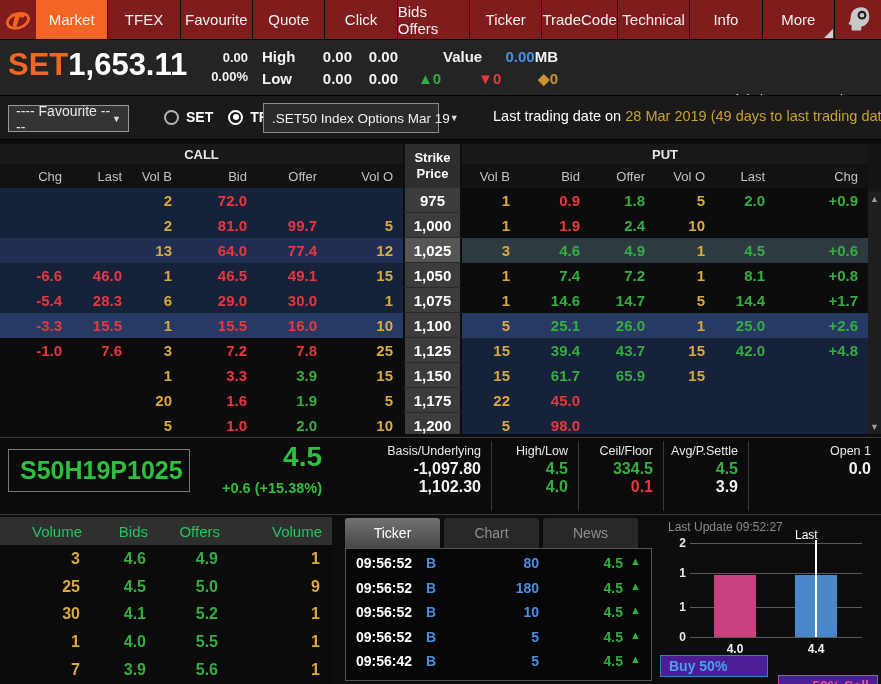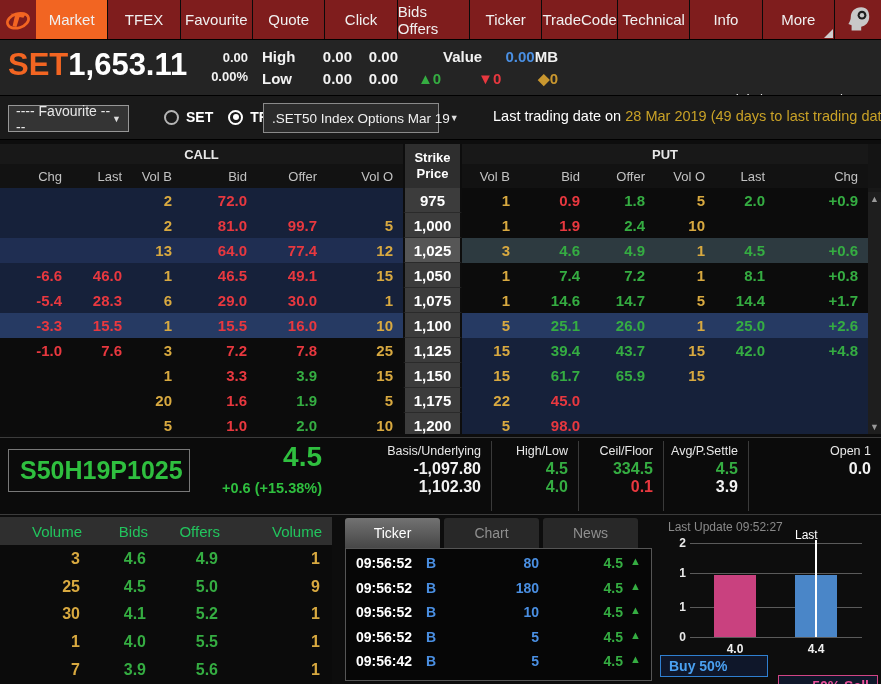--- a/index.html
+++ b/index.html
@@ -97,21 +97,21 @@
   
   .chartpanel { position:absolute; left:658px; top:515px; width:223px; bottom:0; }
   .lastupd { position:absolute; left:10px; top:5px; color:#8a8a8a; font-size:12px; }
   .plot { position:absolute; left:32px; top:28px; width:172px; height:96px; }
   .gl { position:absolute; left:0; right:0; height:1px; background:#5a5a5a; }
   .ytick { position:absolute; left:-20px; width:16px; text-align:right; color:#e8e8e8; font-size:12px; font-weight:bold; }
   .bar { position:absolute; }
   .lastline { position:absolute; width:2px; background:#fff; }
   .lastlab { position:absolute; color:#fff; font-size:12px; top:-15px; }
   .xlab { position:absolute; top:99px; color:#f0f0f0; font-size:12px; font-weight:bold; transform:translateX(-50%); }
-  .buybtn, .sellbtn { position:absolute; top:140px; height:22px; background:#0f172a; font-size:14px; font-weight:bold; display:flex; align-items:center; cursor:pointer; }
+  .buybtn, .sellbtn { position:absolute; top:140px; height:22px; background:#4c1d95; font-size:14px; font-weight:bold; display:flex; align-items:center; cursor:pointer; }
   .buybtn { left:2px; width:108px; border:1px solid #2f7fd0; color:#4aa0f0; padding-left:8px; }
   .sellbtn { right:3px; width:100px; border:1px solid #d04585; color:#e8509a; justify-content:flex-end; padding-right:8px;margin-top:20px; }
 </style>
 </head>
 <body>
 
 <div class="app">
 
   <div class="nav">
     <div class="logo">

